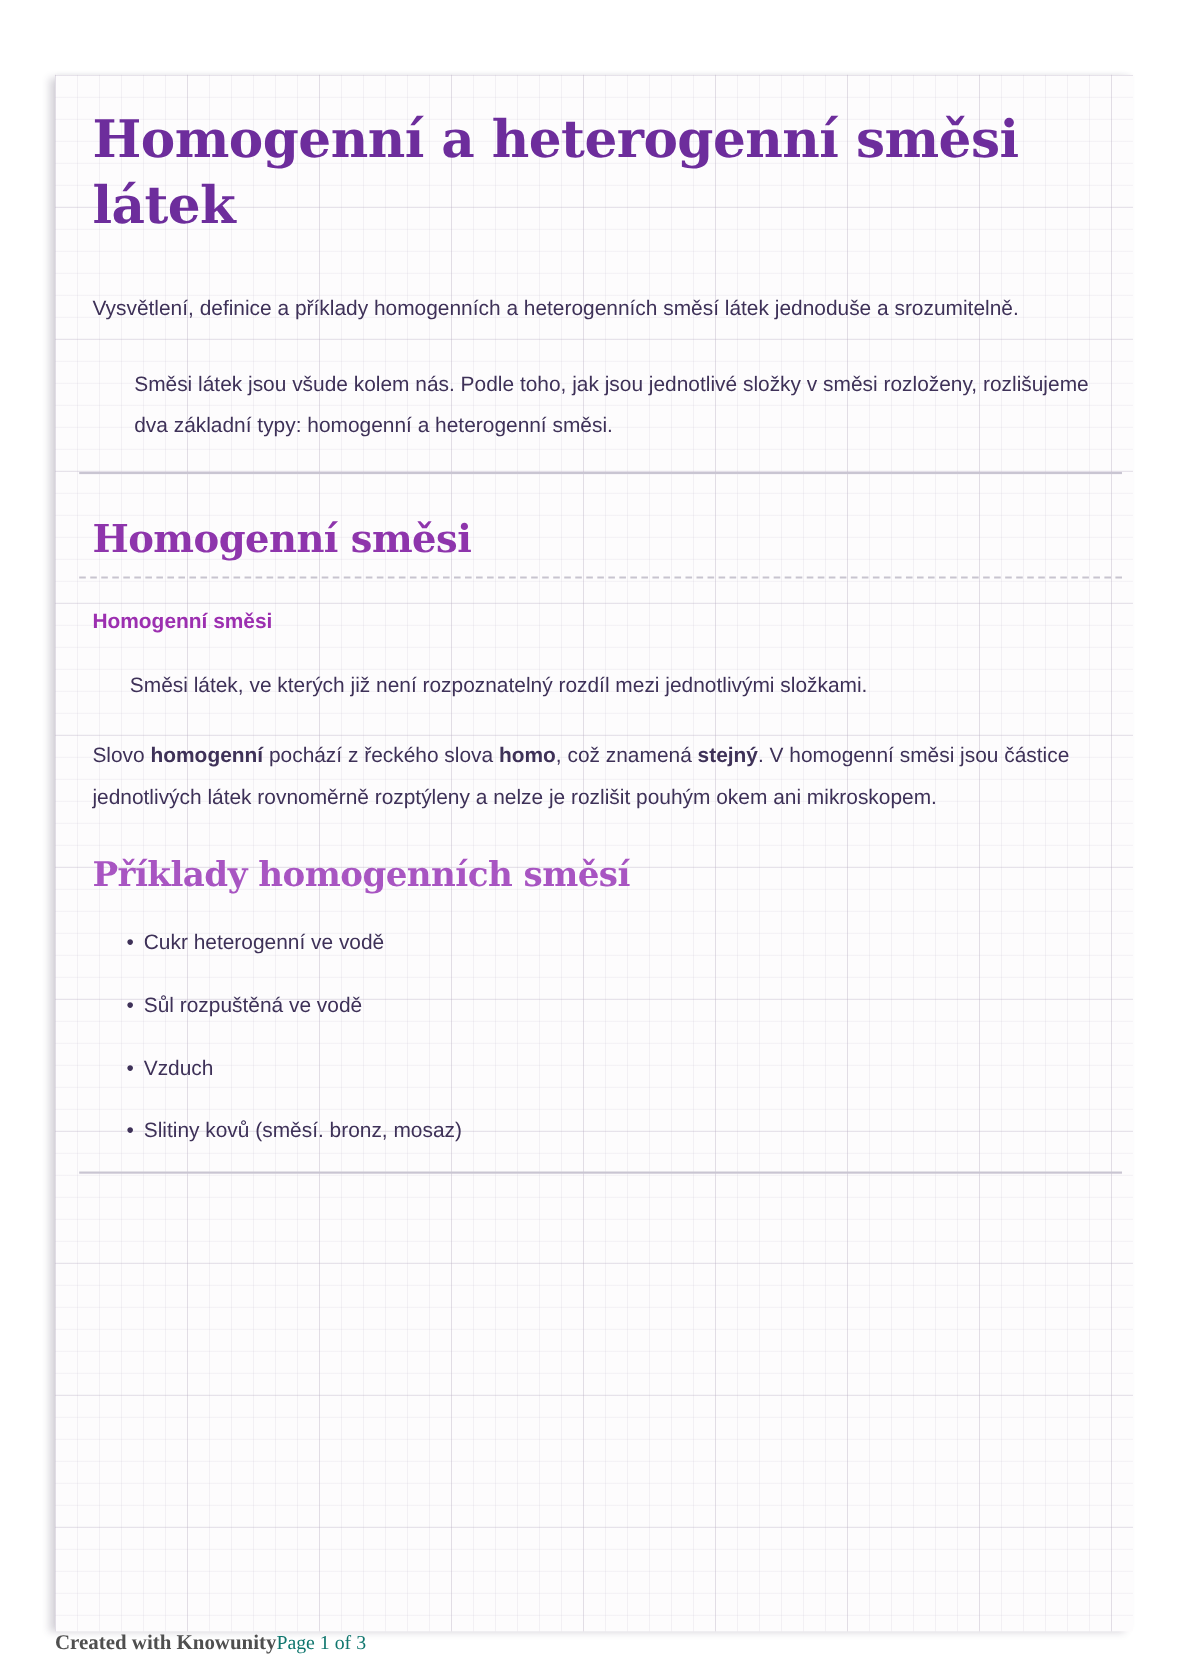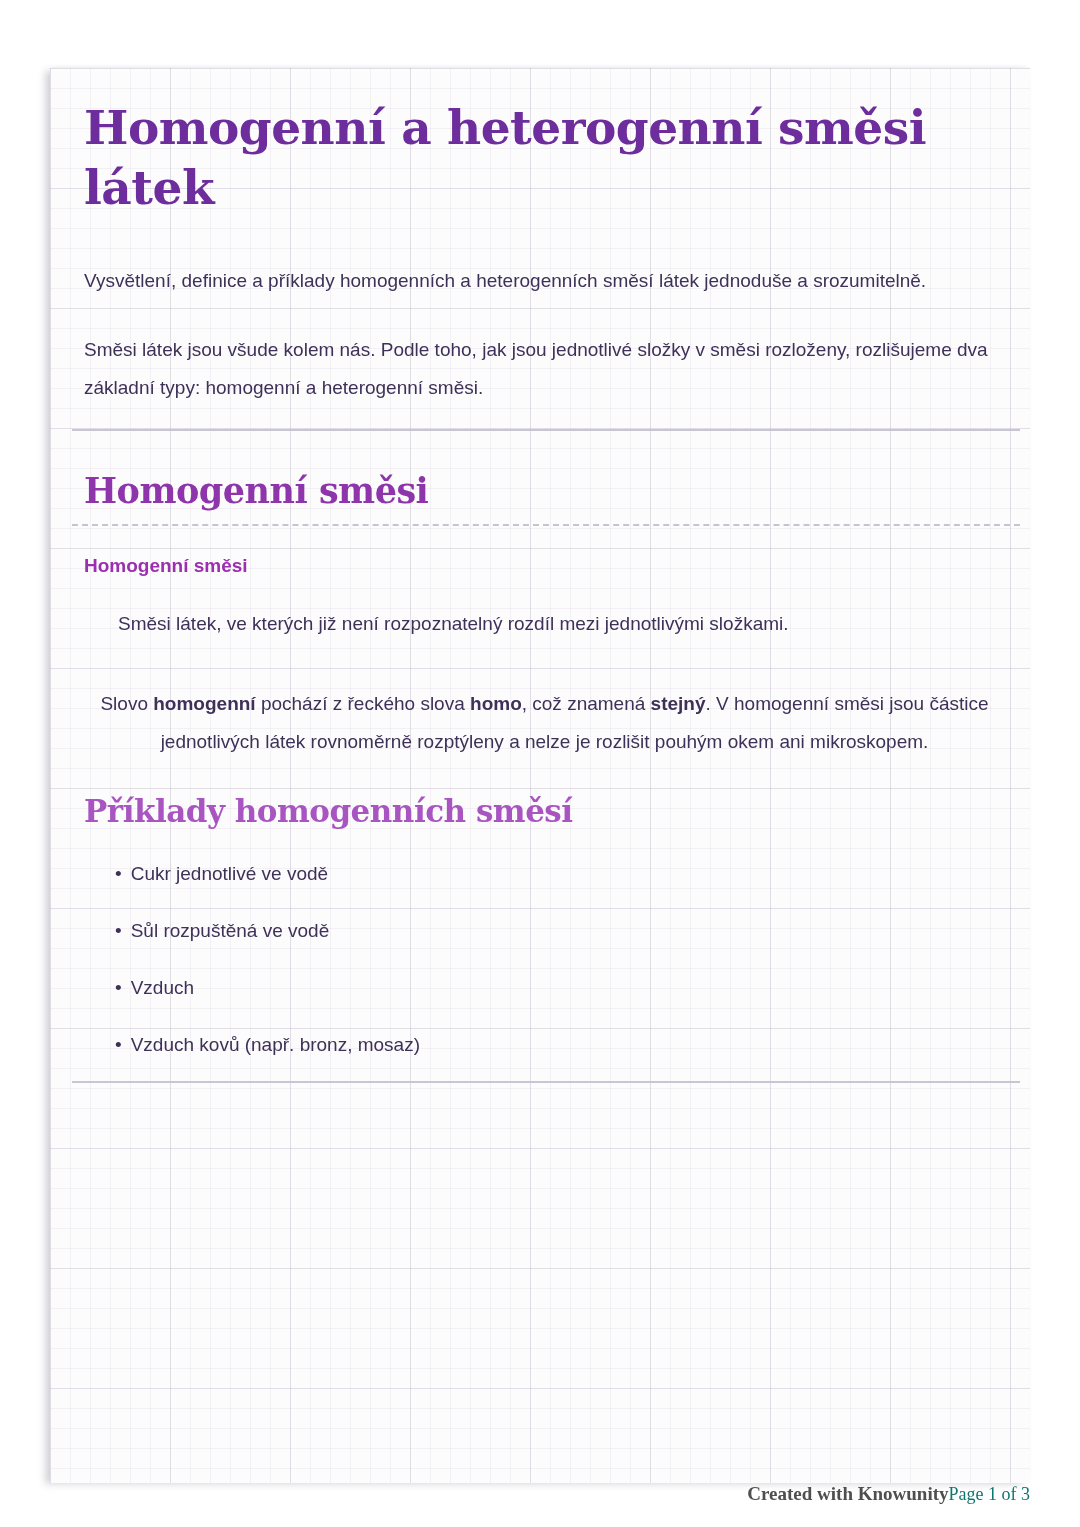--- a/index.html
+++ b/index.html
@@ -36,21 +36,21 @@
     color: #6d2d9c;
     letter-spacing: -0.5px;
   }
 
   p.body-text {
     font-size: 19px;
     line-height: 38px;
     color: #3e3158;
   }
   .intro-1 { margin-top: 44px; }
-  .intro-2 { margin-top: 31px; }
+  .intro-2 { margin-top: 31px; margin-left: 38px; }
 
   .rule {
     border: none;
     border-top: 2px solid #c9c5d2;
     margin: 22px -15px 0 -12px;
     height: 0;
   }
 
   .h2-wrap {
     margin: 38px -15px 0 -12px;
@@ -68,21 +68,21 @@
 
   .section-subheading {
     margin-top: 26px;
     font-size: 19px;
     line-height: 28px;
     font-weight: 700;
     color: #9c2fb0;
   }
 
   .definition { margin-top: 25px; padding-left: 34px; }
-  .etymology  { margin-top: 42px; text-align: center; }
+  .etymology  { margin-top: 26px; }
   .etymology .b { font-weight: 700; }
 
   .callout {
     margin: 8px 0 0 0;
     background: rgba(247,243,150,0.78);
     border-left: 7px solid #6b1fa8;
     padding: 36px 24px 36px 29px;
     width: 921px;
   }
   .callout p {
@@ -112,21 +112,21 @@
   ul.examples-list .bullet { margin-right: 9px; }
 
   .rule-bottom { margin-top: 17px; }
 
   
   .page-footer {
     position: absolute;
     left: 50px; top: 1483px;
     width: 980px;
     display: flex;
-    justify-content: flex-end;
+    justify-content: flex-start;
     align-items: baseline;
   }
   .footer-credit {
     font-family: "Liberation Serif", serif;
     font-weight: 700;
     font-size: 19px;
     color: #4f4f4f;
   }
   .footer-page {
     font-family: "Liberation Serif", serif;
@@ -155,24 +155,24 @@
     <p class="section-subheading">Homogenní směsi</p>
 
     <p class="body-text definition">Směsi látek, ve kterých již není rozpoznatelný rozdíl mezi jednotlivými složkami.</p>
 
     <p class="body-text etymology"><span>Slovo </span><span class="b">homogenní</span><span> pochází z řeckého slova </span><span class="b">homo</span><span>, což znamená </span><span class="b">stejný</span><span>. V homogenní směsi jsou částice jednotlivých látek rovnoměrně rozptýleny a nelze je rozlišit pouhým okem ani mikroskopem.</span></p>
 
 
     <h3 class="examples-heading">Příklady homogenních směsí</h3>
 
     <ul class="examples-list">
-      <li><span class="bullet">•</span><span>Cukr jednotlivé ve vodě</span></li>
+      <li><span class="bullet">•</span><span>Cukr heterogenní ve vodě</span></li>
       <li><span class="bullet">•</span><span>Sůl rozpuštěná ve vodě</span></li>
       <li><span class="bullet">•</span><span>Vzduch</span></li>
-      <li><span class="bullet">•</span><span>Vzduch kovů (např. bronz, mosaz)</span></li>
+      <li><span class="bullet">•</span><span>Slitiny kovů (směsí. bronz, mosaz)</span></li>
     </ul>
 
     <hr class="rule rule-bottom">
 
   </div>
 </div>
 
 <div class="page-footer">
   <span class="footer-credit">Created with Knowunity</span>
   <span class="footer-page">Page 1 of 3</span>

